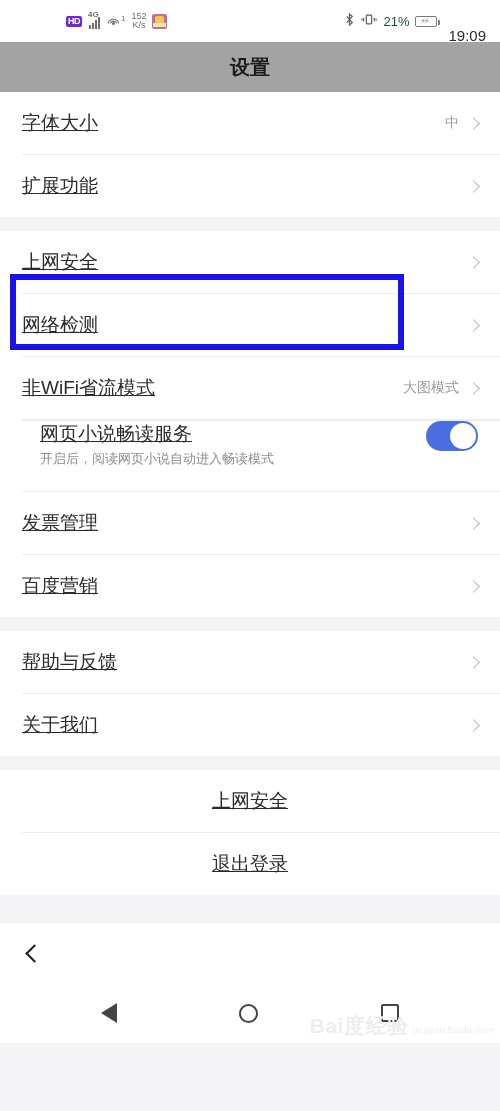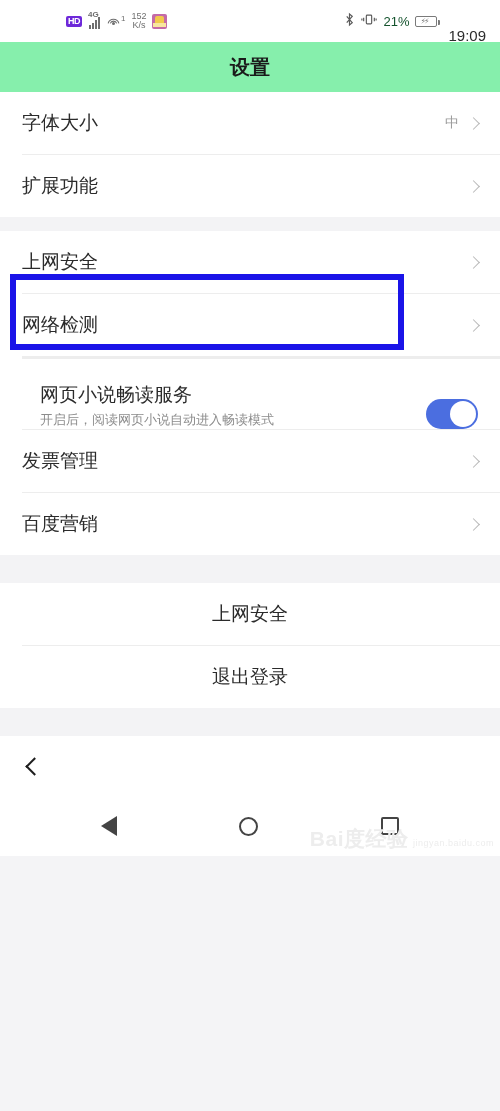--- a/index.html
+++ b/index.html
@@ -55,35 +55,35 @@
   }
   .batt::after {
     content: ""; position: absolute; right: -4px; top: 3px; width: 2px; height: 5px;
     background: #7a7a7a; border-radius: 0 1px 1px 0;
   }
   .batt .lightning { font-size: 8px; color: #7a7a7a; margin-left: 3px; letter-spacing: -2px;}
   .clock { font-size: 15px; color: #2c2c2c; margin-left: 5px; margin-top: 28px; }
 
   
   .titlebar {
-    height: 50px; background: #86efac;
+    height: 50px; background: #a3a3a3;
     display: flex; align-items: center; justify-content: center;
   }
   .titlebar .t { font-size: 20px; color: #1a1a1a; font-weight: bold; }
 
   
   .section { background: #ffffff; }
   .gap { height: 14px; background: #f3f3f5; }
   .row {
     height: 62px; background: #ffffff;
     display: flex; align-items: center; padding: 0 22px;
     position: relative;
   }
-  .row.tall { height: 70px; align-items: flex-end; padding-left: 40px; }
-  .row .label { font-size: 19px; color: #2b2b2b; flex: 1; }
+  .row.tall { height: 70px; align-items: flex-start; padding-left: 40px; }
+  .row .label { font-size: 19px; color: #2b2b2b; flex: 1; text-decoration: underline; }
   .row .sublabel { font-size: 13px; color: #8c8c8c; margin-top: 3px; }
   .row .col { flex: 1; display: flex; flex-direction: column; justify-content: center; }
   .row .value { font-size: 14px; color: #9b9b9b; margin-right: 10px; }
   .chev {
     width: 9px; height: 9px; border-right: 1.6px solid #b8b8b8;
     border-top: 1.6px solid #b8b8b8; transform: rotate(45deg);
   }
   .divider { height: 1px; background: #ededed; margin-left: 22px; }
   .row.center { justify-content: center; }
   .row.center .label { flex: none; text-align: center; font-size: 19px; color: #2b2b2b; }
@@ -205,20 +205,25 @@
     <div class="row">
       <span class="label">上网安全</span>
       <span class="chev"></span>
     </div>
     <div class="divider"></div>
     <div class="row">
       <span class="label">网络检测</span>
       <span class="chev"></span>
     </div>
     <div class="divider"></div>
+    <div class="row">
+      <span class="label">非WiFi省流模式</span>
+      <span class="value">大图模式</span>
+      <span class="chev"></span>
+    </div>
     <div class="divider"></div>
     <div class="divider"></div>
     <div class="row tall">
       <span class="col">
         <span class="label">网页小说畅读服务</span>
         <span class="sublabel">开启后，阅读网页小说自动进入畅读模式</span>
       </span>
       <span class="toggle">
         <span class="knob"></span>
       </span>
@@ -230,20 +235,31 @@
     </div>
     <div class="divider"></div>
     <div class="row">
       <span class="label">百度营销</span>
       <span class="chev"></span>
     </div>
   </div>
 
   <div class="gap"></div>
 
+  <div class="section">
+    <div class="row">
+      <span class="label">帮助与反馈</span>
+      <span class="chev"></span>
+    </div>
+    <div class="divider"></div>
+    <div class="row">
+      <span class="label">关于我们</span>
+      <span class="chev"></span>
+    </div>
+  </div>
 
   <div class="gap"></div>
 
   <div class="section">
     <div class="row center">
       <span class="label">上网安全</span>
     </div>
     <div class="divider"></div>
     <div class="row center">
       <span class="label">退出登录</span>

